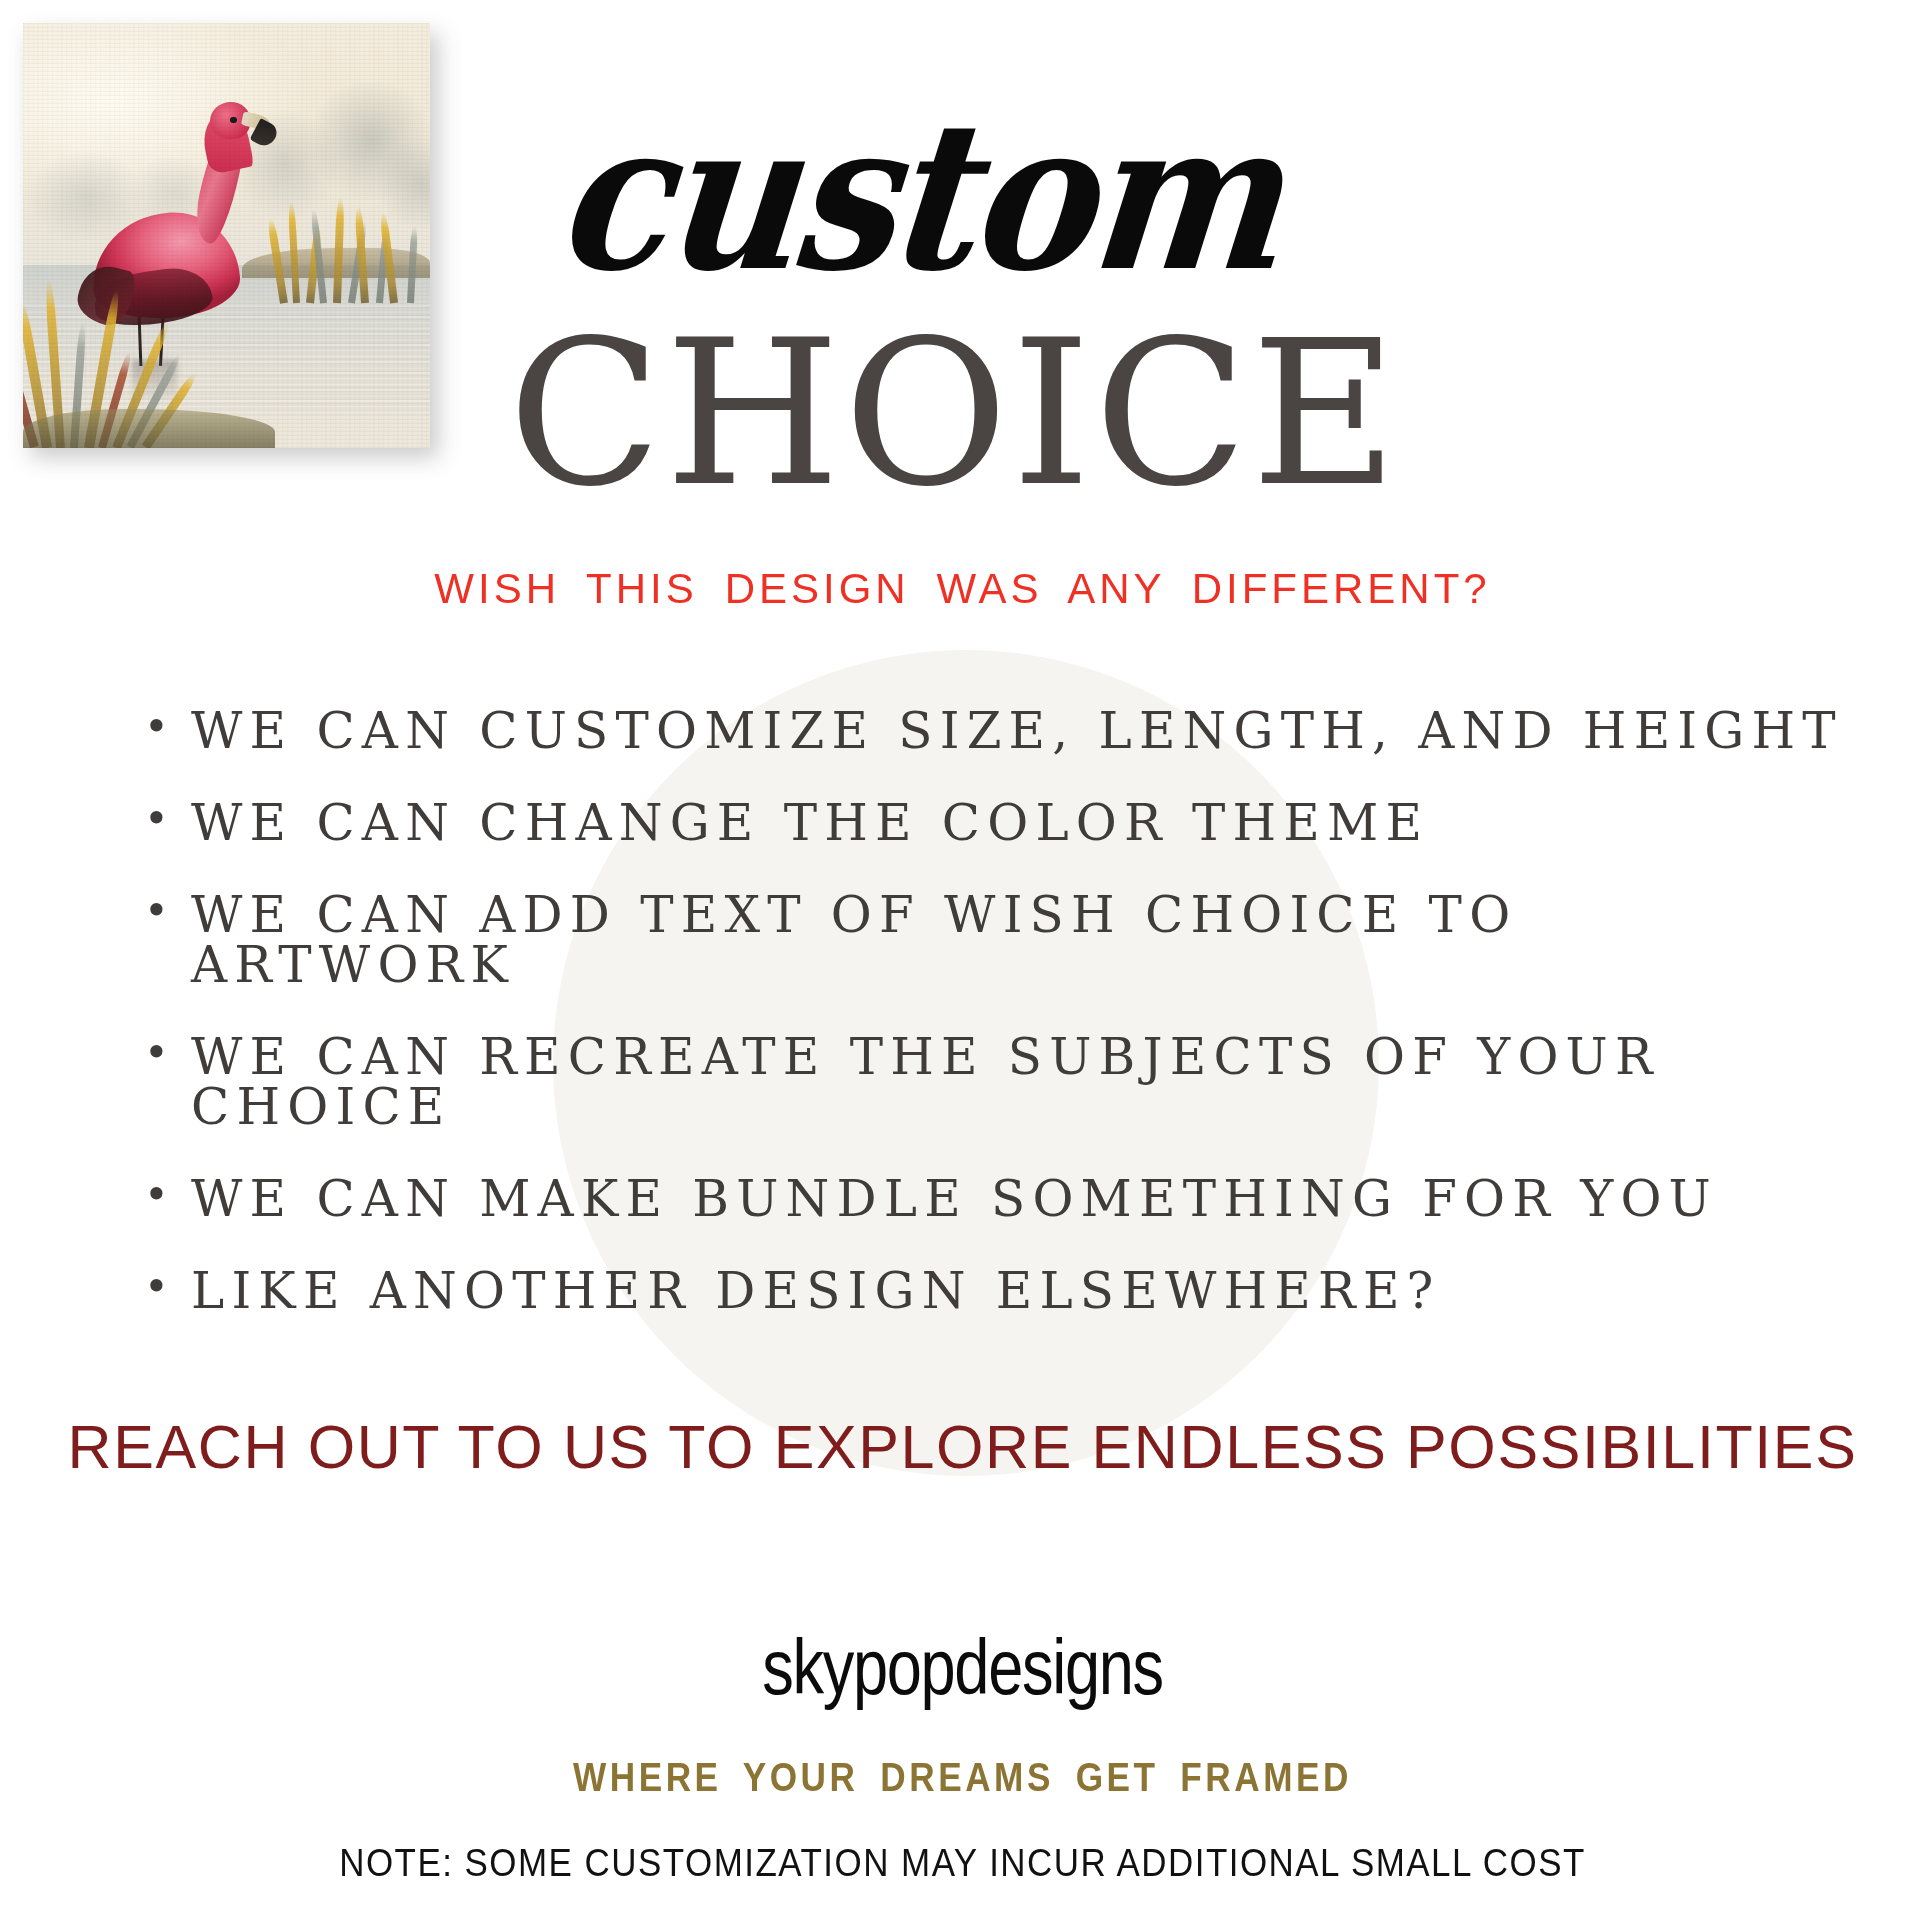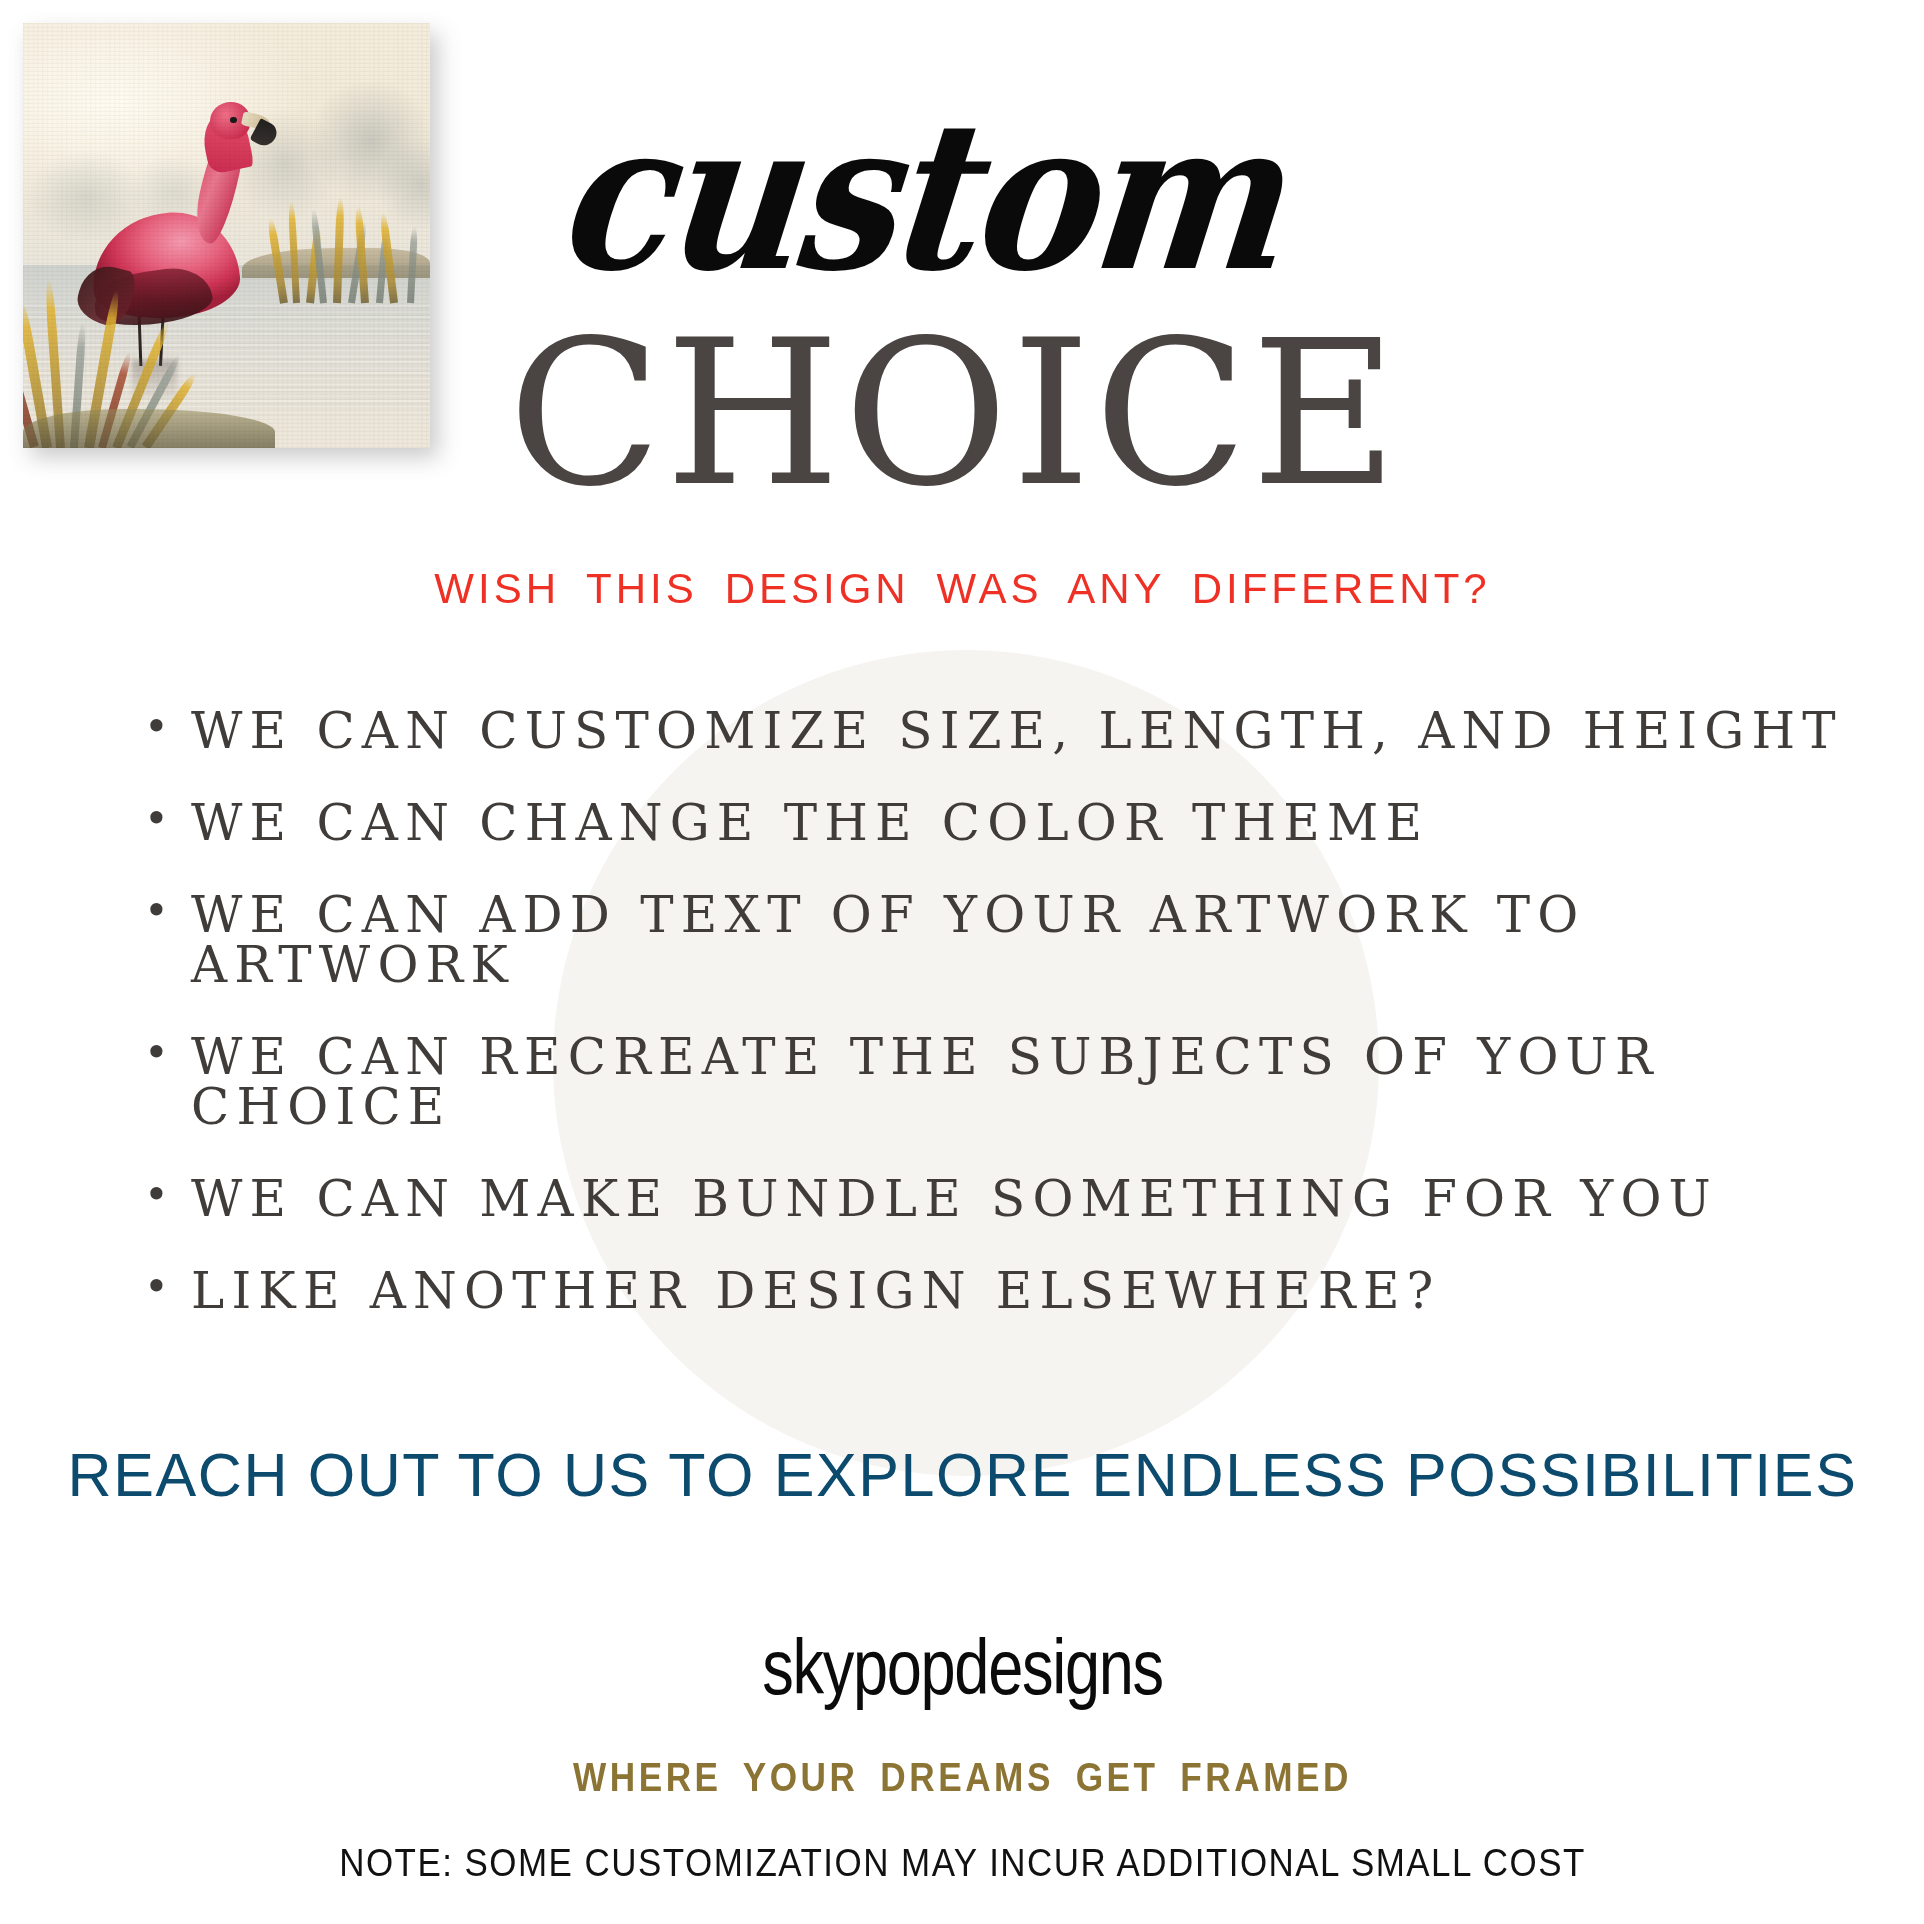--- a/index.html
+++ b/index.html
@@ -286,22 +286,21 @@
   .cta-red {
     position: absolute;
     left: 0; right: 0;
     top: 1412px;
     text-align: center;
     z-index: 6;
     font-family: "Liberation Sans", sans-serif;
     font-weight: 400;
     font-size: 61px;
     letter-spacing: 1.6px;
-    color: #0c4a6e;
-    margin-top: 28px;
+    color: #7f1d1d;
   }
 
   
   .brand-name {
     position: absolute;
     left: 0; right: 0;
     top: 1623px;
     text-align: center;
     z-index: 6;
     font-family: "Liberation Sans Narrow", "Liberation Sans", sans-serif;
@@ -409,21 +408,21 @@
     <li class="feature-item">
       <span class="feature-bullet">•</span>
       <span class="feature-text">WE CAN CUSTOMIZE SIZE, LENGTH, AND HEIGHT</span>
     </li>
     <li class="feature-item">
       <span class="feature-bullet">•</span>
       <span class="feature-text">WE CAN CHANGE THE COLOR THEME</span>
     </li>
     <li class="feature-item">
       <span class="feature-bullet">•</span>
-      <span class="feature-text">WE CAN ADD TEXT OF YOUR ARTWORK TO ARTWORK</span>
+      <span class="feature-text">WE CAN ADD TEXT OF WISH CHOICE TO ARTWORK</span>
     </li>
     <li class="feature-item">
       <span class="feature-bullet">•</span>
       <span class="feature-text">WE CAN RECREATE THE SUBJECTS OF YOUR CHOICE</span>
     </li>
     <li class="feature-item">
       <span class="feature-bullet">•</span>
       <span class="feature-text">WE CAN MAKE BUNDLE SOMETHING FOR YOU</span>
     </li>
     <li class="feature-item">

